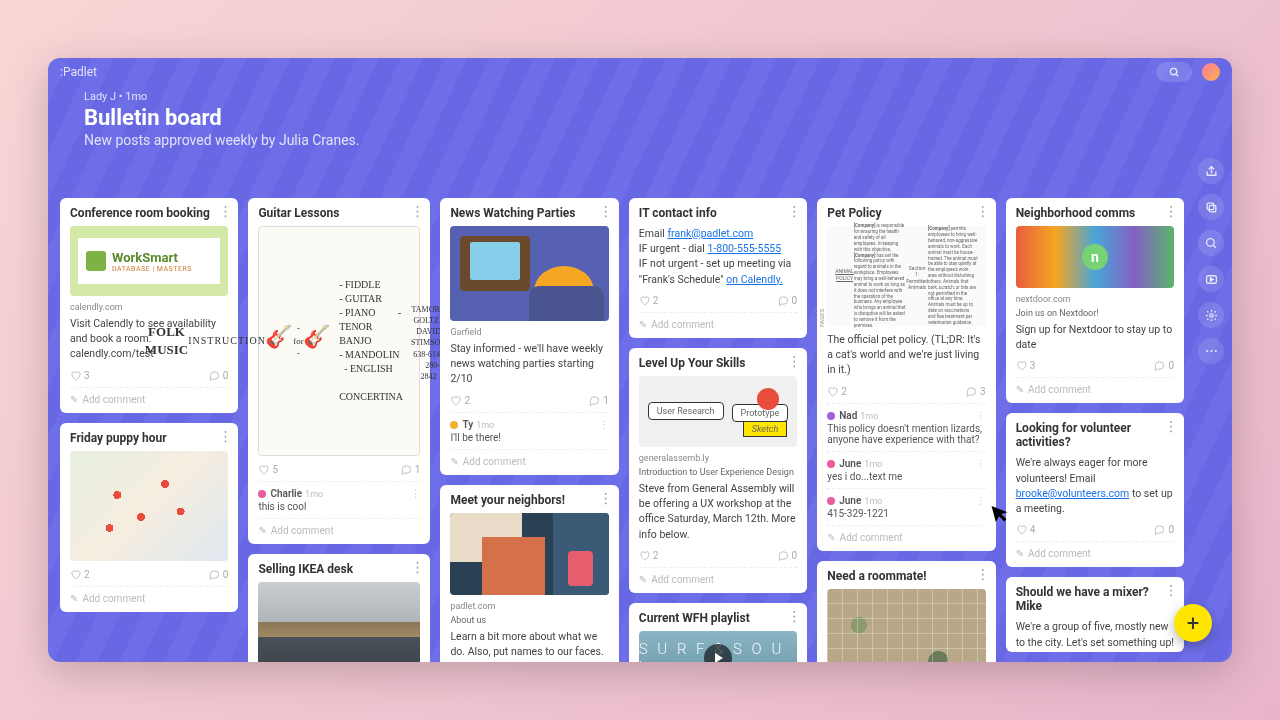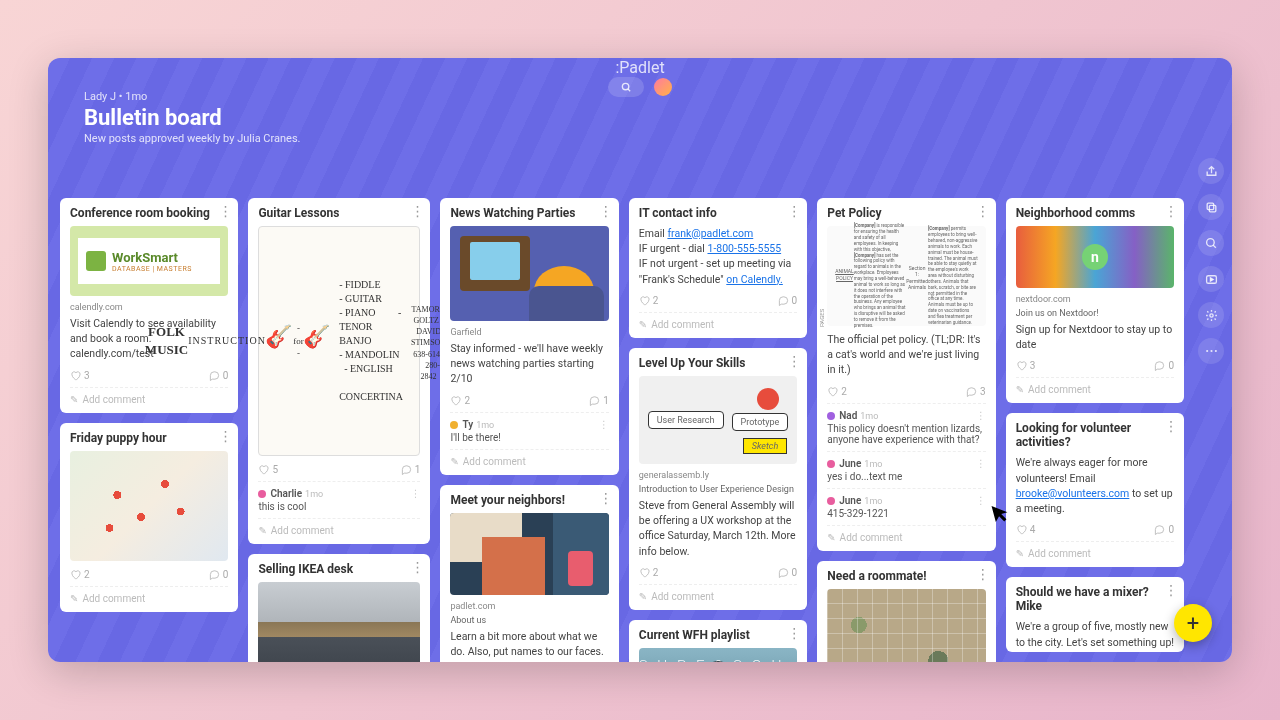--- a/index.html
+++ b/index.html
@@ -21,42 +21,41 @@
   border-radius: 12px;
   overflow: hidden;
   box-shadow: 0 10px 40px rgba(0,0,0,0.2);
 }
 .topbar {
   height: 28px;
   display: flex;
   align-items: center;
   padding: 0 12px;
   color: rgba(255,255,255,0.8);
-  font-size: 16px;
+  font-size: 12px;
   justify-content: space-between;
-  flex-direction: column;
 }
 .topbar-right { display: flex; align-items: center; gap: 10px; }
 .search-pill {
   width: 36px; height: 20px;
   background: rgba(255,255,255,0.15);
   border-radius: 10px;
   display: flex; align-items: center; justify-content: center;
 }
 .avatar {
   width: 18px; height: 18px; border-radius: 50%;
   background: linear-gradient(135deg, #ff7aa0, #ffb347);
 }
 .header {
   padding: 4px 36px 8px;
   color: #fff;
 }
 .header-meta { font-size: 11px; opacity: 0.8; }
 .header-title { font-size: 22px; font-weight: 700; margin: 2px 0; }
-.header-sub { font-size: 11px; opacity: 0.8; }
+.header-sub { font-size: 14px; opacity: 0.8; }
 .sidebar-icons {
   position: absolute;
   right: 8px; top: 100px;
   display: flex; flex-direction: column; gap: 10px;
 }
 .side-icon {
   width: 26px; height: 26px;
   background: rgba(255,255,255,0.12);
   border-radius: 50%;
   display: flex; align-items: center; justify-content: center;
@@ -376,21 +375,21 @@
                 <path d="M21 12a8 8 0 0 1-8 8H7l-4 3V12a8 8 0 0 1 8-8h2a8 8 0 0 1 8 8z"></path>
               </svg>
               <span>0</span>
             </span>
       </div>
           <div class="add-comment"><span style="margin-right:4px;">✎</span>Add comment</div>
         </div>
         <div class="card">
           <div class="card-more">⋮</div>
           <div class="card-title">Level Up Your Skills</div>
-          <div class="card-img" style="height:88px;background:#f0f0f0;position:relative;padding:6px;">
+          <div class="card-img" style="height:71px;background:#f0f0f0;position:relative;padding:6px;">
         <div style="background:#fff;border:1.5px solid #333;border-radius:4px;padding:3px 8px;font-size:9px;display:inline-block;">User Research</div>
         <div style="position:absolute;right:18px;top:12px;width:22px;height:22px;background:#e74c3c;border-radius:50%;"></div>
         <div style="background:#fff;border:1.5px solid #333;border-radius:4px;padding:3px 8px;font-size:9px;display:inline-block;margin-top:4px;margin-left:8px;">Prototype</div>
         <div style="position:absolute;right:10px;bottom:10px;background:#ffe600;border:1.5px solid #333;padding:2px 8px;font-size:9px;font-style:italic;">Sketch</div>
       </div>
           <div class="card-caption">generalassemb.ly</div>
           <div class="card-caption" style="color:#666;">Introduction to User Experience Design</div>
           <div class="card-body">Steve from General Assembly will be offering a UX workshop at the office Saturday, March 12th. More info below.</div>
           <div class="card-footer">
         <span class="lk">

